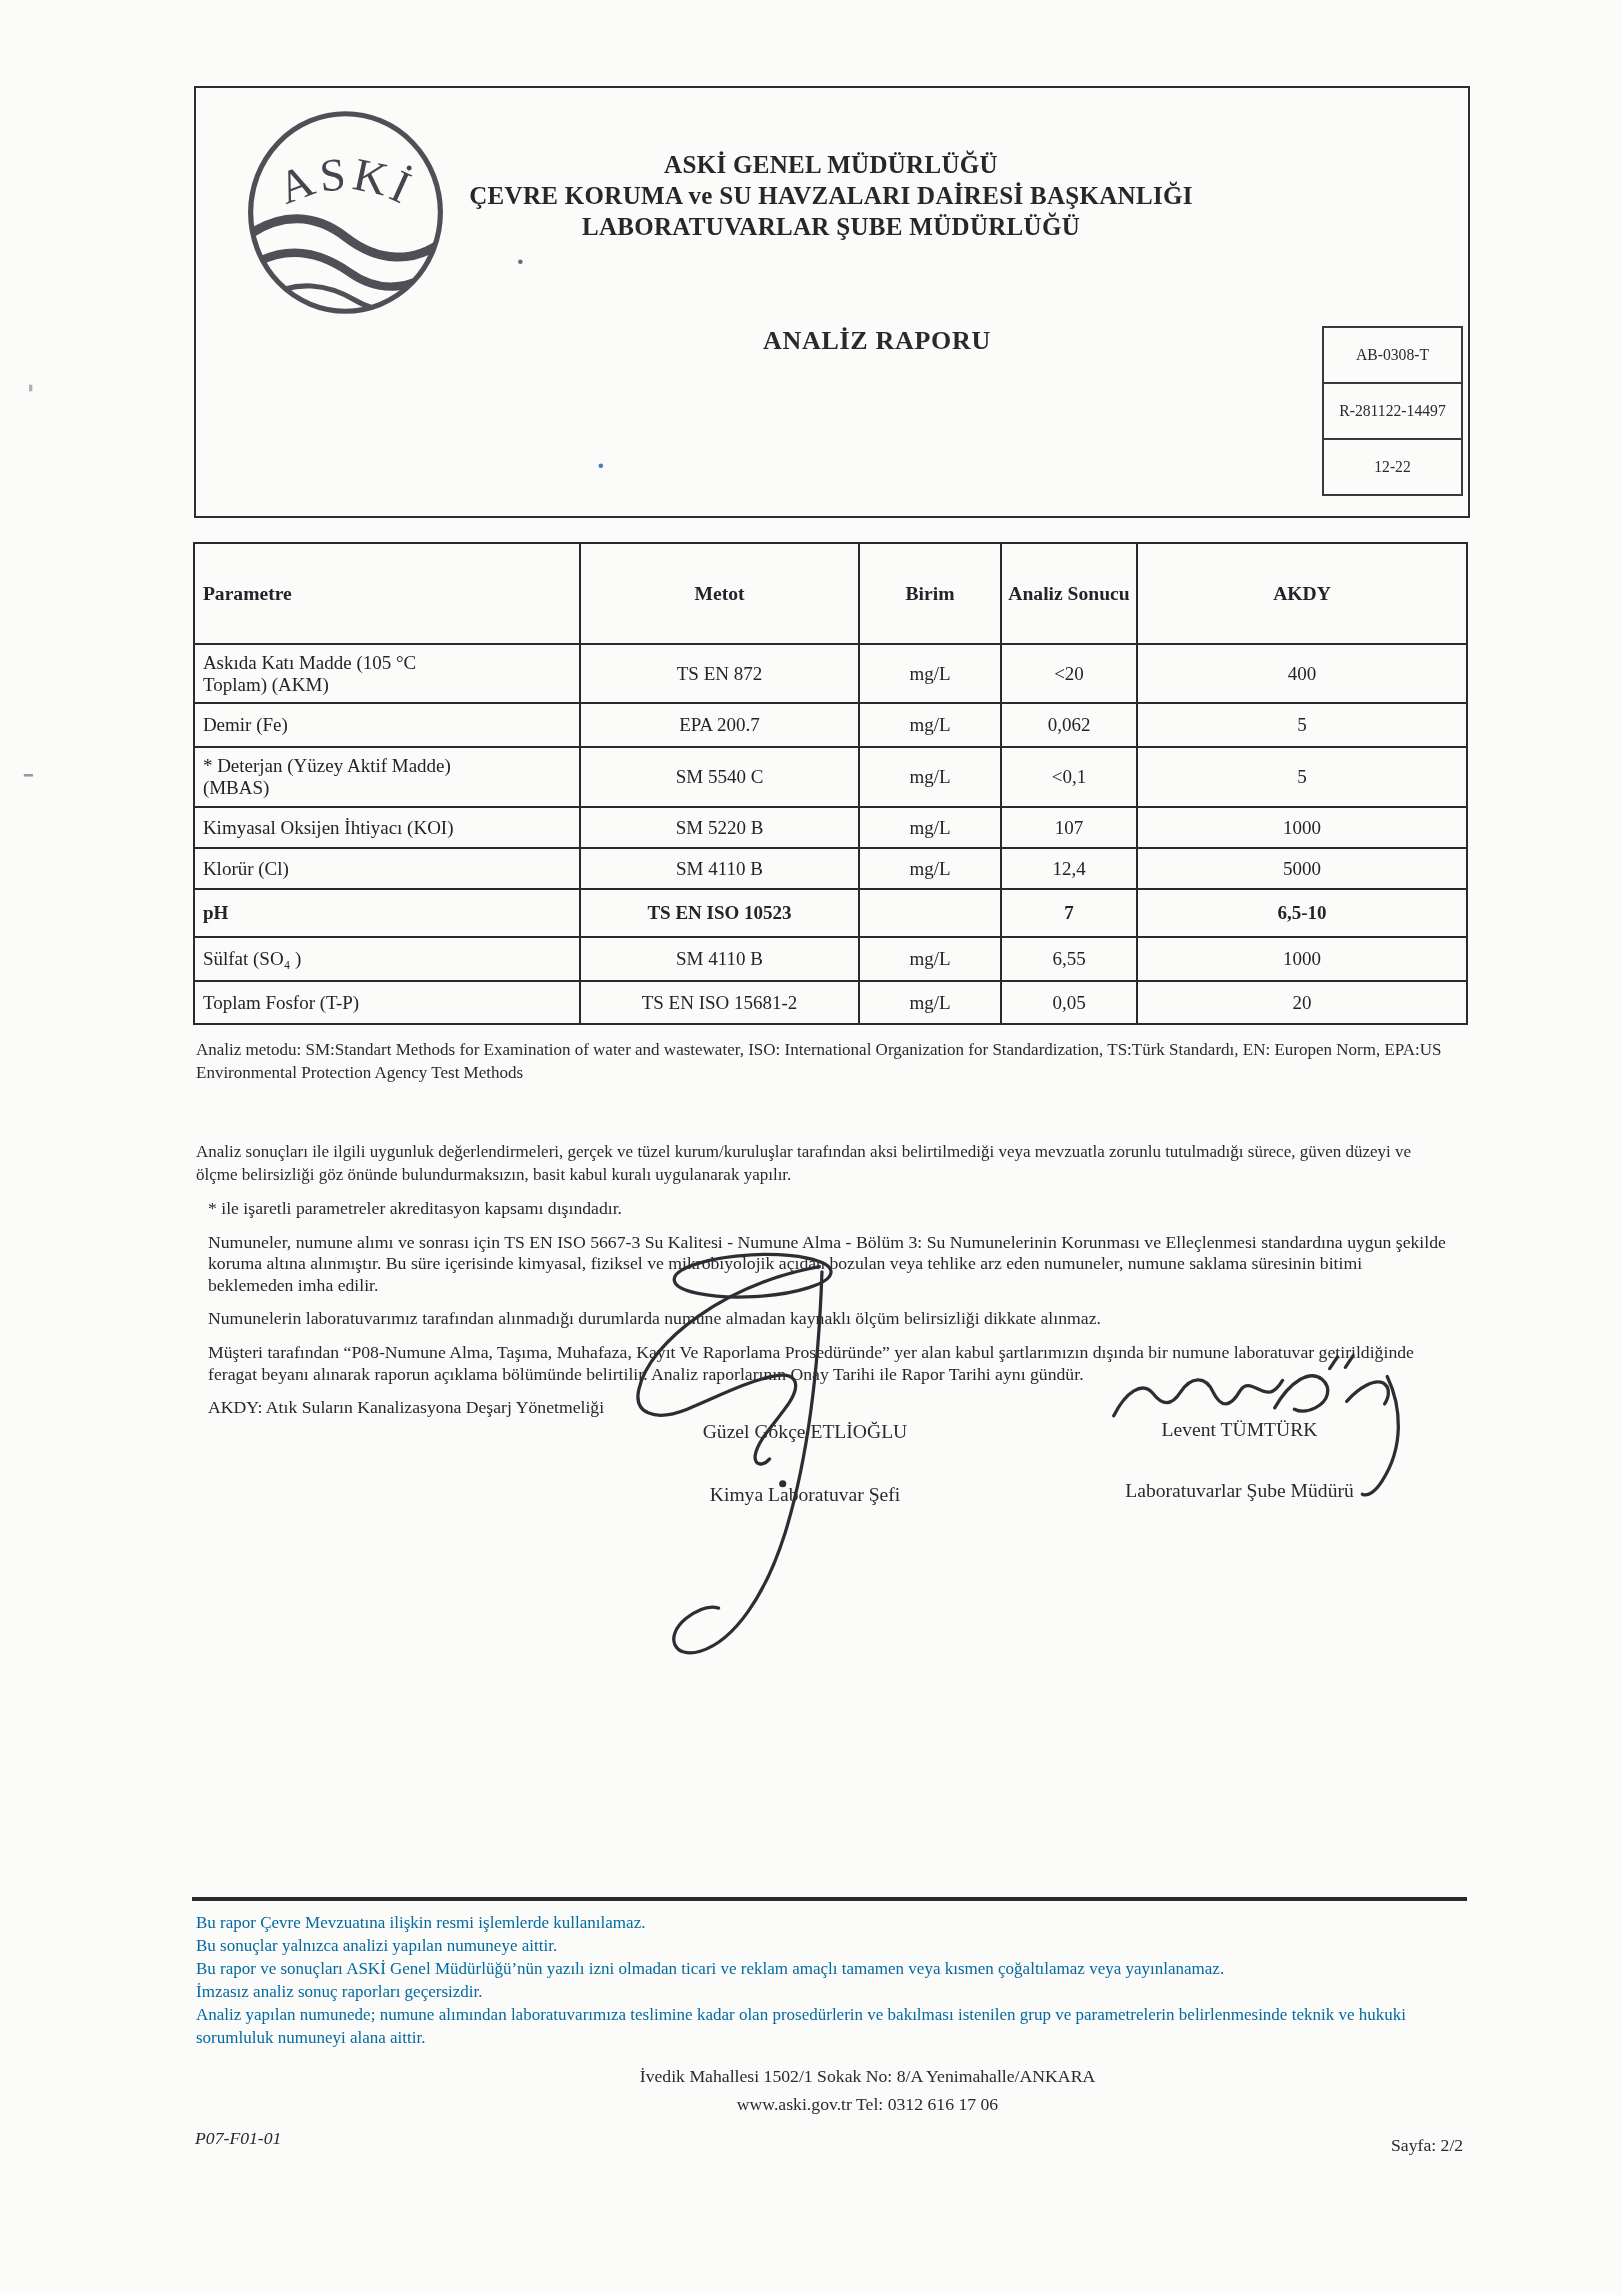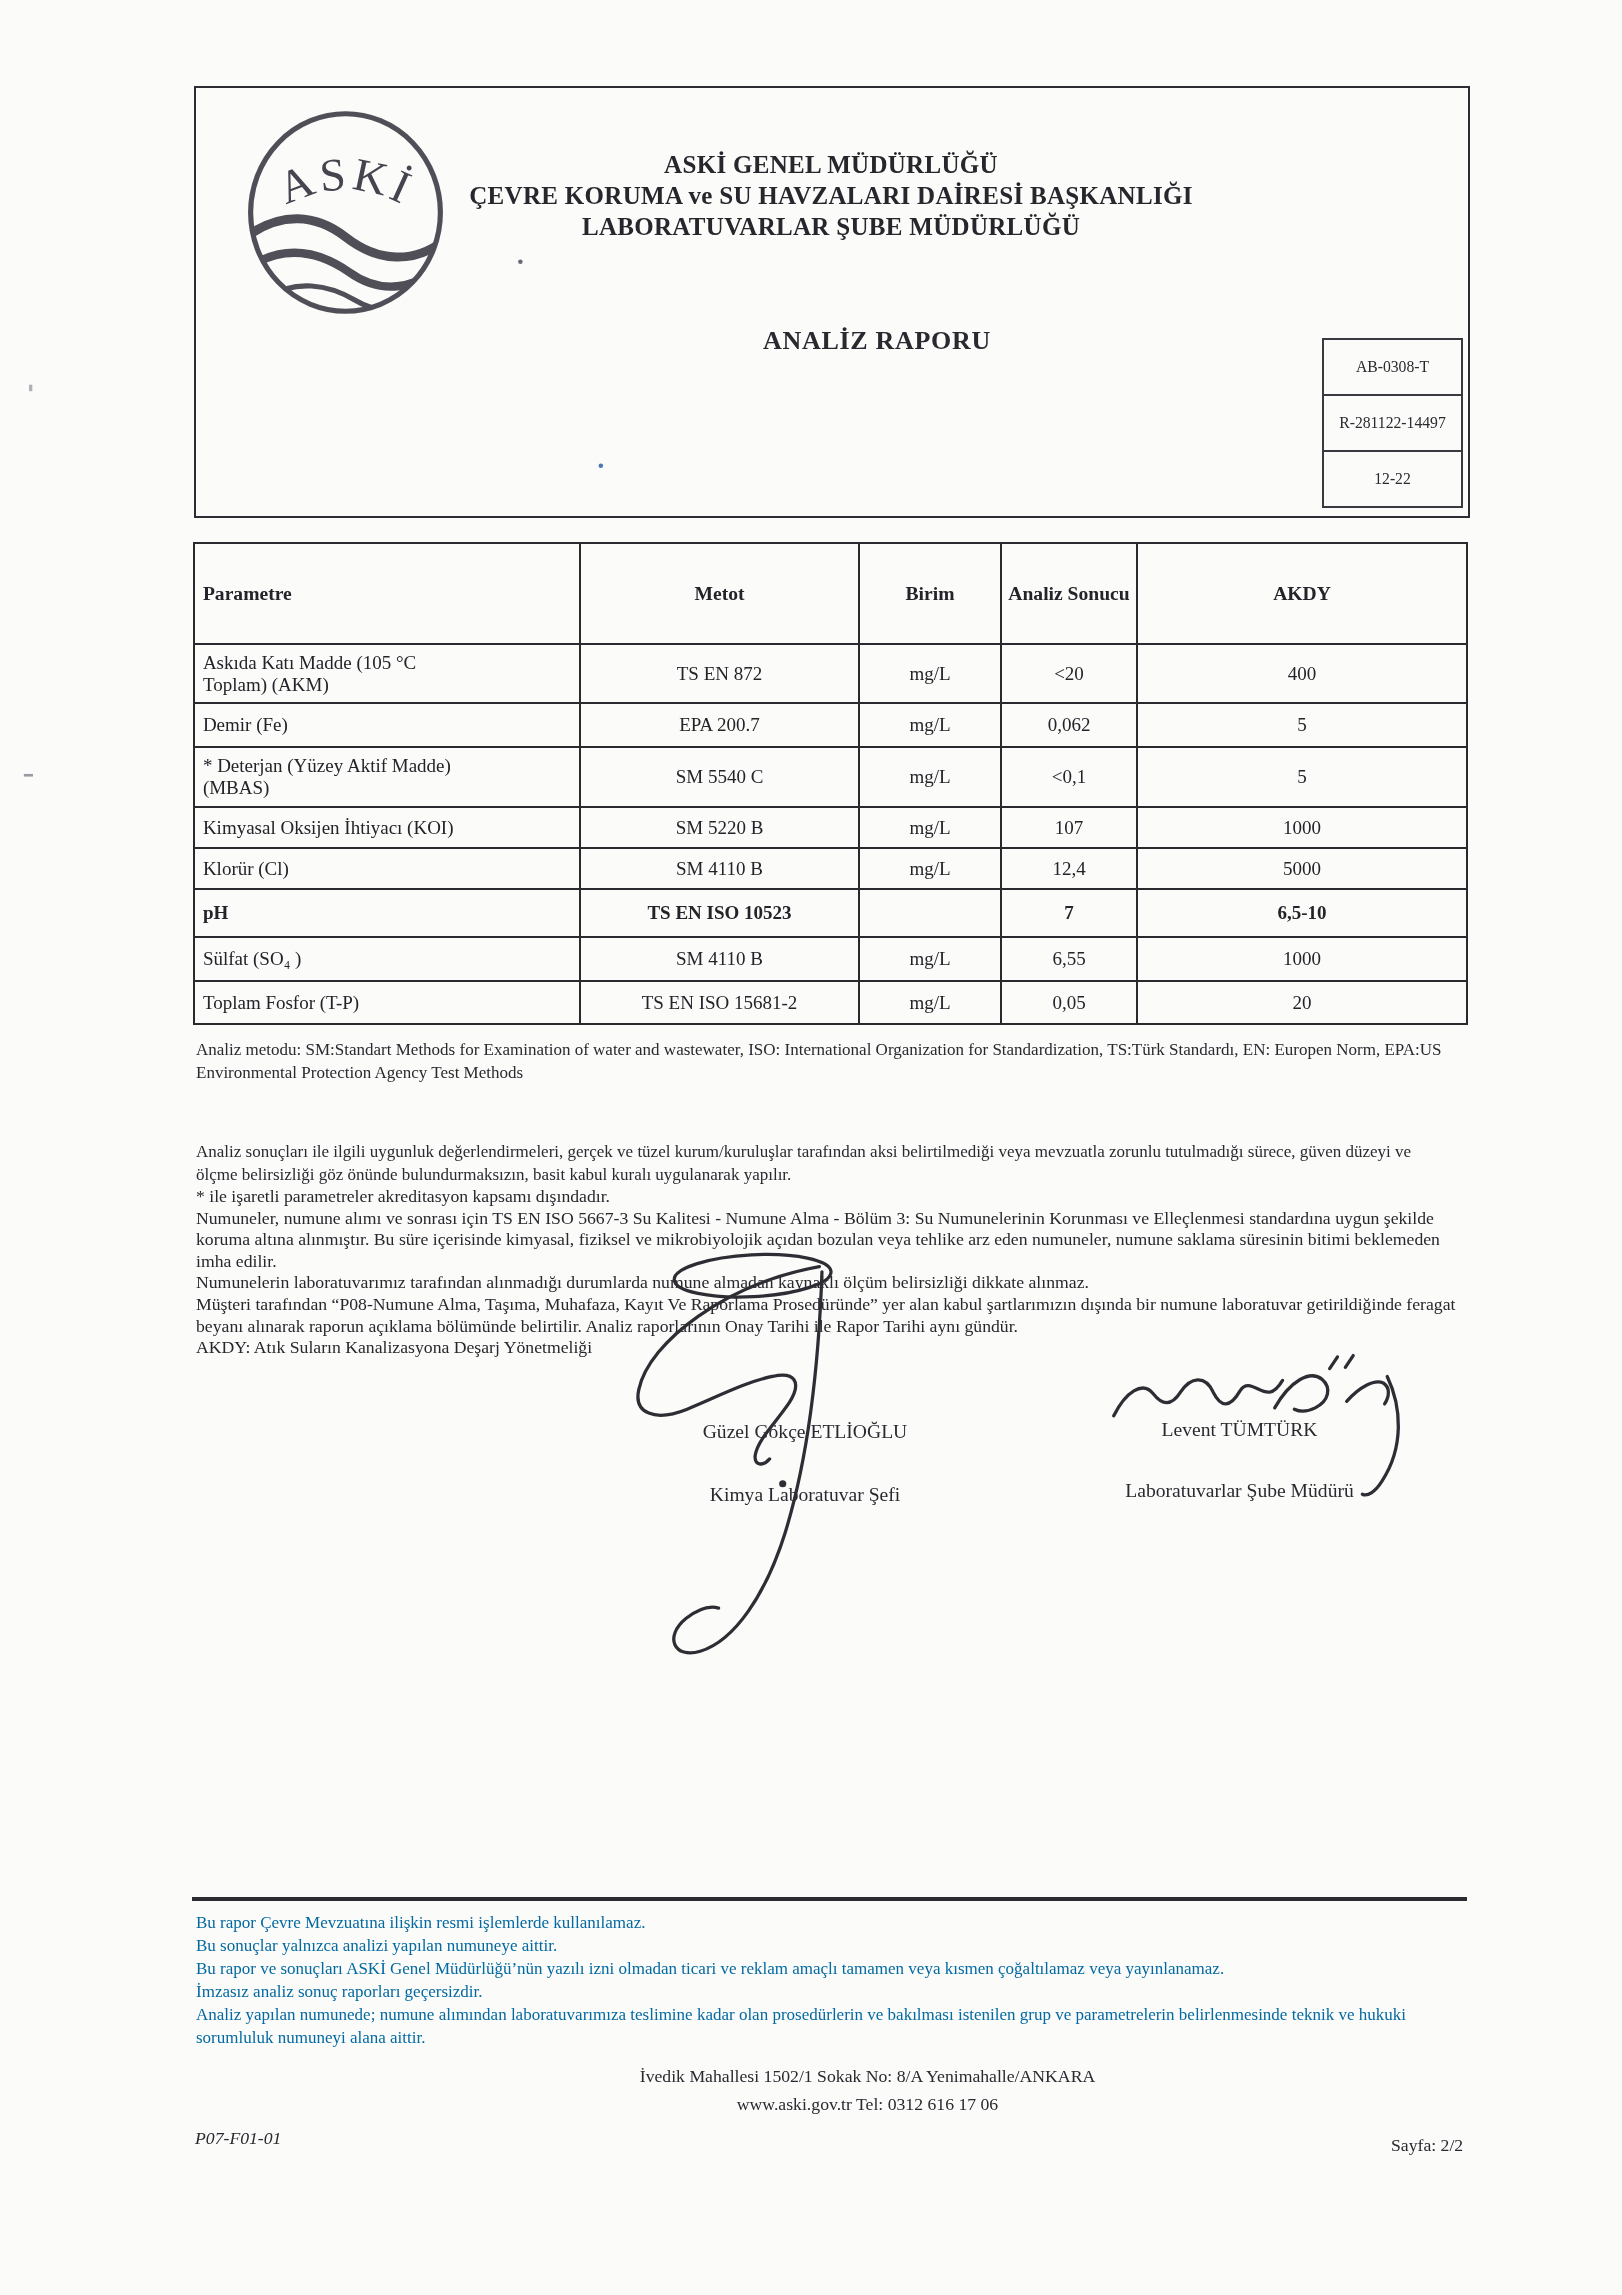--- a/index.html
+++ b/index.html
@@ -28,21 +28,21 @@
     text-align:center;font-weight:bold;font-size:26px;color:#2a2930;
     letter-spacing:0.7px;
   }
   .refboxes{position:absolute;left:1322px;top:326px;width:141px;}
   .refbox{
     box-sizing:border-box;width:141px;height:58px;margin-top:-2px;
     border:2px solid #3a393f;background:transparent;
     display:flex;align-items:center;justify-content:center;
     font-size:15.7px;color:#2b2a30;
   }
-  .refbox:first-child{margin-top:12px;}
+  .refbox:first-child{margin-top:0;}
   
   table.analysis{
     position:absolute;left:193px;top:542px;width:1273px;
     border-collapse:collapse;table-layout:fixed;
     border:2.6px solid #232228;font-size:19px;color:#242329;
   }
   .analysis th,.analysis td{
     border:2px solid #2a292e;text-align:center;vertical-align:middle;
     padding:1.3px 3.9px;overflow:hidden;
   }
@@ -59,21 +59,21 @@
   .analysis tr:nth-child(7){height:48px;font-weight:bold;}
   .analysis tr:nth-child(8){height:44px;}
   .analysis tr:nth-child(9){height:43px;}
   
   .note{position:absolute;left:196px;width:1256px;margin:0;
     font-size:17px;line-height:23px;color:#2a2930;}
   .note-method{top:1038px;}
   .note-conf{top:1140px;}
   .remarks{position:absolute;left:196px;top:1186px;width:1263px;
     font-size:17.7px;line-height:21.6px;color:#28272d;}
-  .remarks p{margin:0;}
+  .remarks p{margin:12px;}
   
   .sig{position:absolute;text-align:center;font-size:19.6px;color:#2a2930;}
   .sig-left-name{left:602px;top:1421px;width:406px;}
   .sig-left-title{left:602px;top:1484px;width:406px;}
   .sig-right-name{left:1040px;top:1419px;width:399px;}
   .sig-right-title{left:1040px;top:1480px;width:399px;}
   .sig-overlay{position:absolute;left:0;top:0;width:1623px;height:2295px;pointer-events:none;}
   
   .rule{position:absolute;left:192px;top:1897px;width:1275px;height:3.9px;background:#2c2b31;}
   .disclaimers{position:absolute;left:196px;top:1911px;width:1263px;

